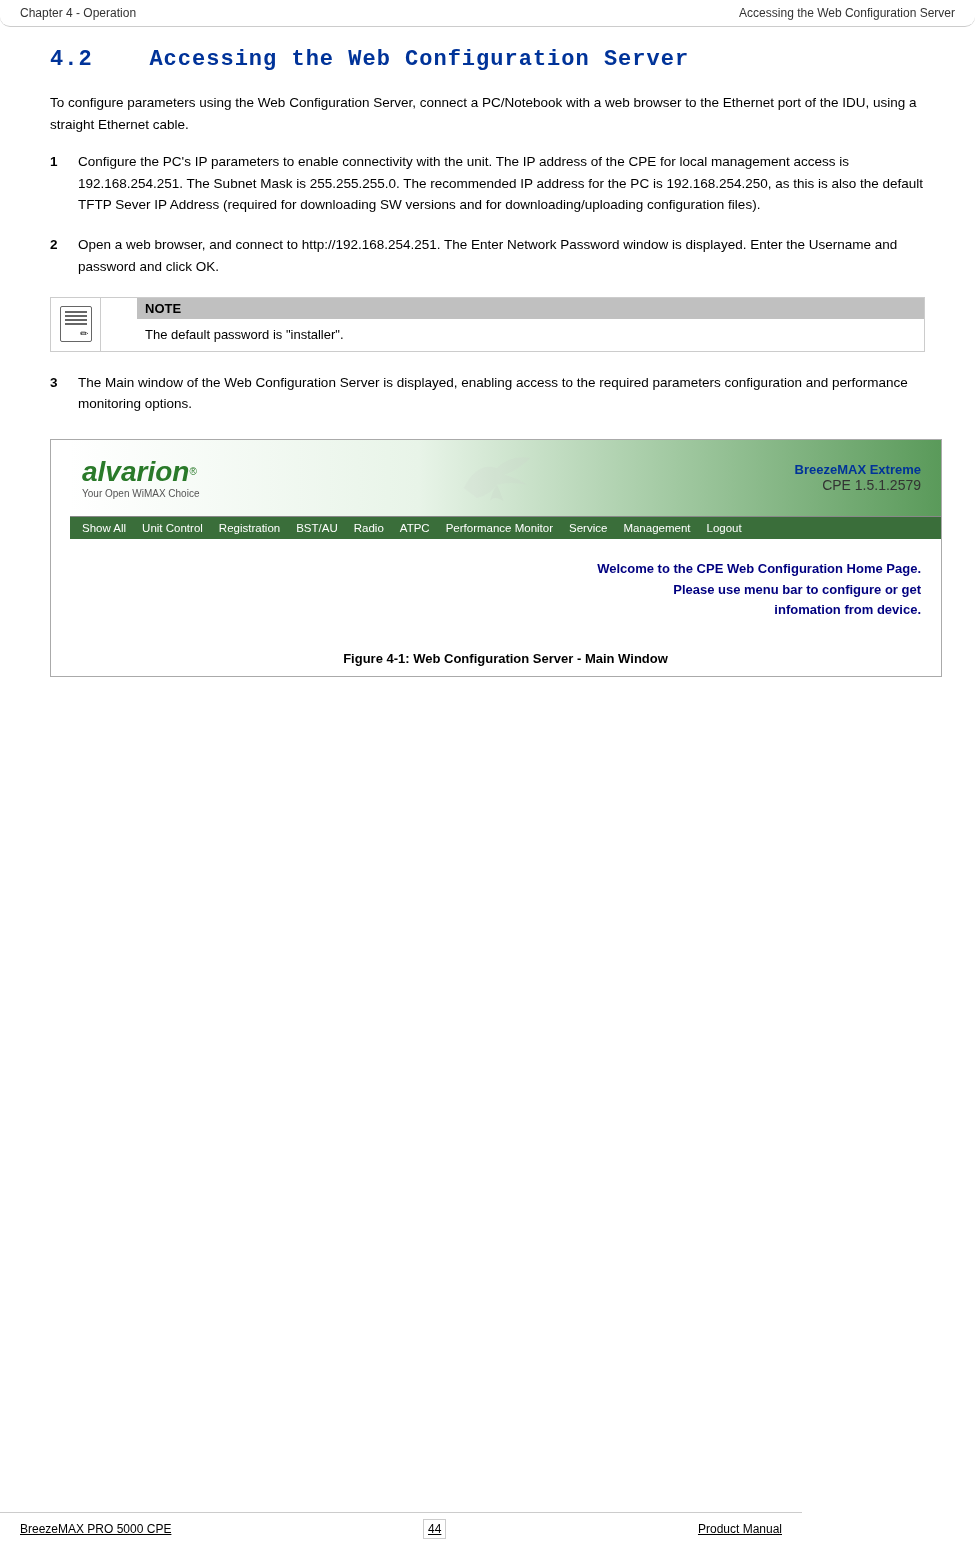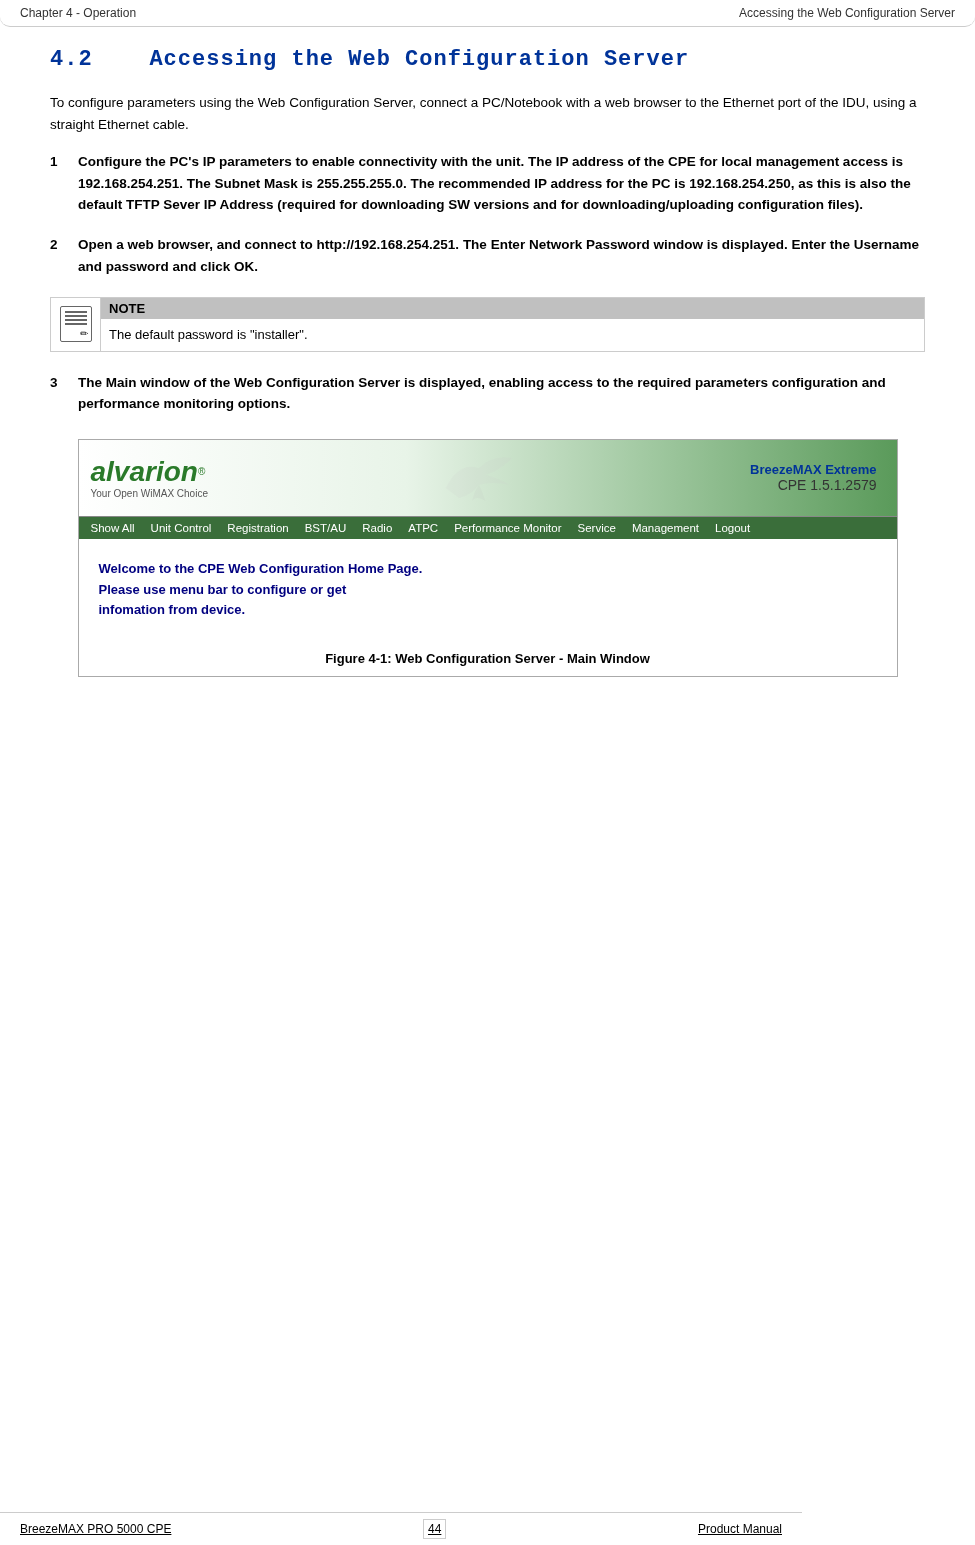--- a/index.html
+++ b/index.html
@@ -51,28 +51,28 @@
       line-height: 1.6;
       font-size: 13.5px;
     }
     .numbered-item .num {
       font-weight: bold;
       min-width: 28px;
       font-size: 13.5px;
     }
     .numbered-item .item-text {
       flex: 1;
-      font-weight: bold;
     }
 
     
     .note-container {
       display: flex;
       margin: 20px 0;
       border: 1px solid #ccc;
+      gap: 36px;
     }
     .note-icon-area {
       width: 50px;
       display: flex;
       align-items: center;
       justify-content: center;
       border-right: 1px solid #ccc;
       padding: 8px;
     }
     .note-icon {
@@ -113,21 +113,22 @@
     .note-body {
       padding: 6px 8px;
       font-size: 13px;
       line-height: 1.5;
     }
 
     
     .figure-container {
       border: 1px solid #aaa;
       margin: 24px auto;
-      width: 820px;
+      width: 892px;
+      padding-left: 19px;
     }
 
     
     .web-ui {
       width: 100%;
     }
     .web-ui-header {
       background: linear-gradient(to right, #fff 0%, #e8f4e8 40%, #a0c8a0 70%, #5a9a5a 100%);
       display: flex;
       align-items: center;
@@ -180,21 +181,21 @@
       color: #fff;
       font-size: 11.5px;
       padding: 5px 8px;
       cursor: pointer;
       white-space: nowrap;
     }
 
     .web-ui-body {
       background: #fff;
       padding: 20px;
-      text-align: left;
+      text-align: right;
     }
     .web-ui-welcome {
       font-size: 13px;
       font-weight: bold;
       color: #000080;
       line-height: 1.6;
     }
 
     .figure-caption {
       text-align: center;

